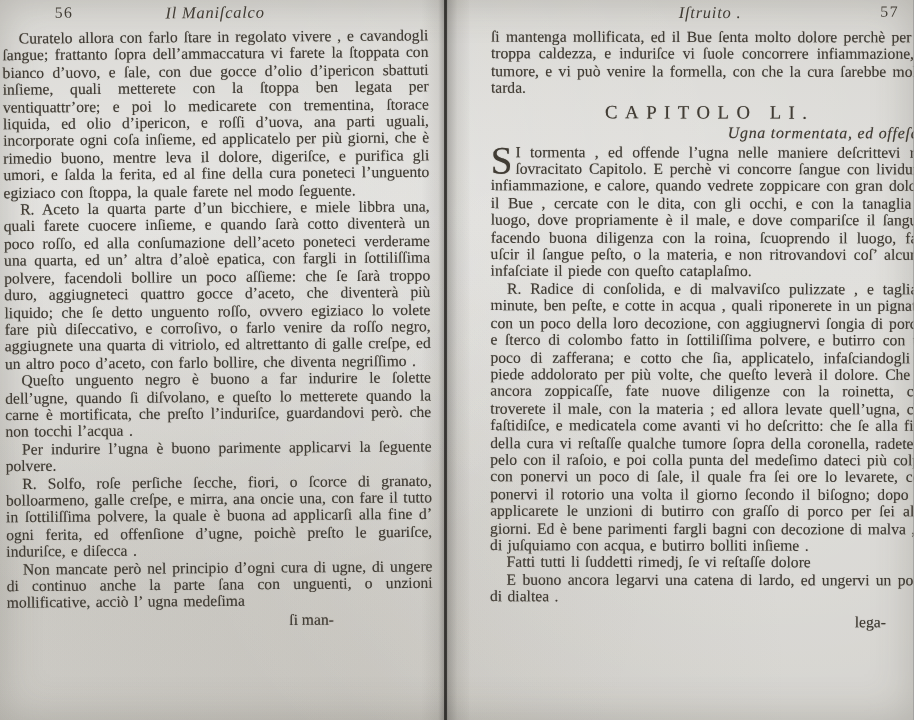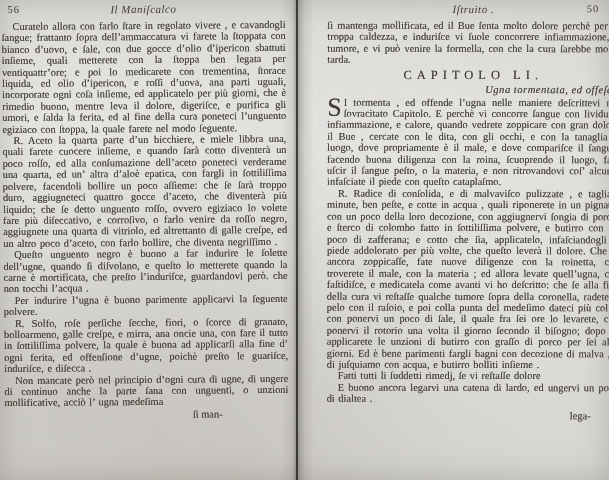--- a/index.html
+++ b/index.html
@@ -37,21 +37,21 @@
       rgba(70,65,56,0.10) 75%,
       rgba(70,65,56,0.02) 100%);
   }
   .gutter-line {
     position: absolute; top: 0; left: 296px; width: 2px; height: 480px;
     background: rgba(30,28,25,0.70);
     filter: blur(0.5px);
   }
 
   .page-header { position: relative; height: 15px; margin-bottom: 2px; font-size: 10.5px; }
-  .page-num { position: absolute; top: 0; letter-spacing: 1px; }
+  .page-num { position: absolute; top: 0; letter-spacing: 1px; margin-left: 29px; }
   .page-num.pn-left  { left: 6px; }
   .page-num.pn-right { right: 20px; }
   .running-title {
     position: absolute; left: 0; right: 0; top: 0;
     text-align: center; font-style: italic; font-size: 11px; letter-spacing: 0.5px;
   }
 
   p.body {
     margin: 0;
     font-size: 10.4px;
@@ -114,21 +114,21 @@
     </div>
   </div>
 
   <div class="gutter"></div>
   <div class="gutter-line"></div>
 
   <div class="page page-right">
     <div class="tilt-right">
       <div class="page-header">
         <span class="running-title">Iſtruito .</span>
-        <span class="page-num pn-right">50</span>
+        <span class="page-num pn-right">57</span>
       </div>
       <p class="body no-indent">ſi mantenga mollificata, ed il Bue ſenta molto dolore perchè per la troppa caldezza, e induriſce vi ſuole concorrere infiammazione, e tumore, e vi può venire la formella, con che la cura ſarebbe molto tarda.</p>
       <h2 class="chapter-heading">CAPITOLO LI.</h2>
       <h3 class="chapter-subtitle">Ugna tormentata, ed offeſa .</h3>
       <p class="body no-indent"><span class="dropcap">S</span><span>I tormenta , ed offende l’ugna nelle maniere deſcrittevi nel ſovracitato Capitolo. E perchè vi concorre ſangue con lividura, infiammazione, e calore, quando vedrete zoppicare con gran dolore il Bue , cercate con le dita, con gli occhi, e con la tanaglia il luogo, dove propriamente è il male, e dove compariſce il ſangue; facendo buona diligenza con la roina, ſcuoprendo il luogo, fate uſcir il ſangue peſto, o la materia, e non ritrovandovi coſ’ alcuna, infaſciate il piede con queſto cataplaſmo.</span></p>
       <p class="body">R. Radice di conſolida, e di malvaviſco pulizzate , e tagliate minute, ben peſte, e cotte in acqua , quali riponerete in un pignatto con un poco della loro decozione, con aggiugnervi ſongia di porco, e ſterco di colombo fatto in ſottiliſſima polvere, e butirro con un poco di zafferana; e cotto che ſia, applicatelo, infaſciandogli il piede addolorato per più volte, che queſto leverà il dolore. Che ſe ancora zoppicaſſe, fate nuove diligenze con la roinetta, che troverete il male, con la materia ; ed allora levate quell’ugna, che faſtidiſce, e medicatela come avanti vi ho deſcritto: che ſe alla fine della cura vi reſtaſſe qualche tumore ſopra della coronella, radete il pelo con il raſoio, e poi colla punta del medeſimo dateci più colpi, con ponervi un poco di ſale, il quale fra ſei ore lo levarete, con ponervi il rotorio una volta il giorno ſecondo il biſogno; dopo vi applicarete le unzioni di butirro con graſſo di porco per ſei altri giorni. Ed è bene parimenti fargli bagni con decozione di malva , e di juſquiamo con acqua, e butirro bolliti inſieme .</p>
       <p class="body">Fatti tutti li ſuddetti rimedj, ſe vi reſtaſſe dolore</p>
       <p class="body">E buono ancora legarvi una catena di lardo, ed ungervi un poco di dialtea .</p>
       <div class="catchword cw-right">lega-</div>
     </div>

